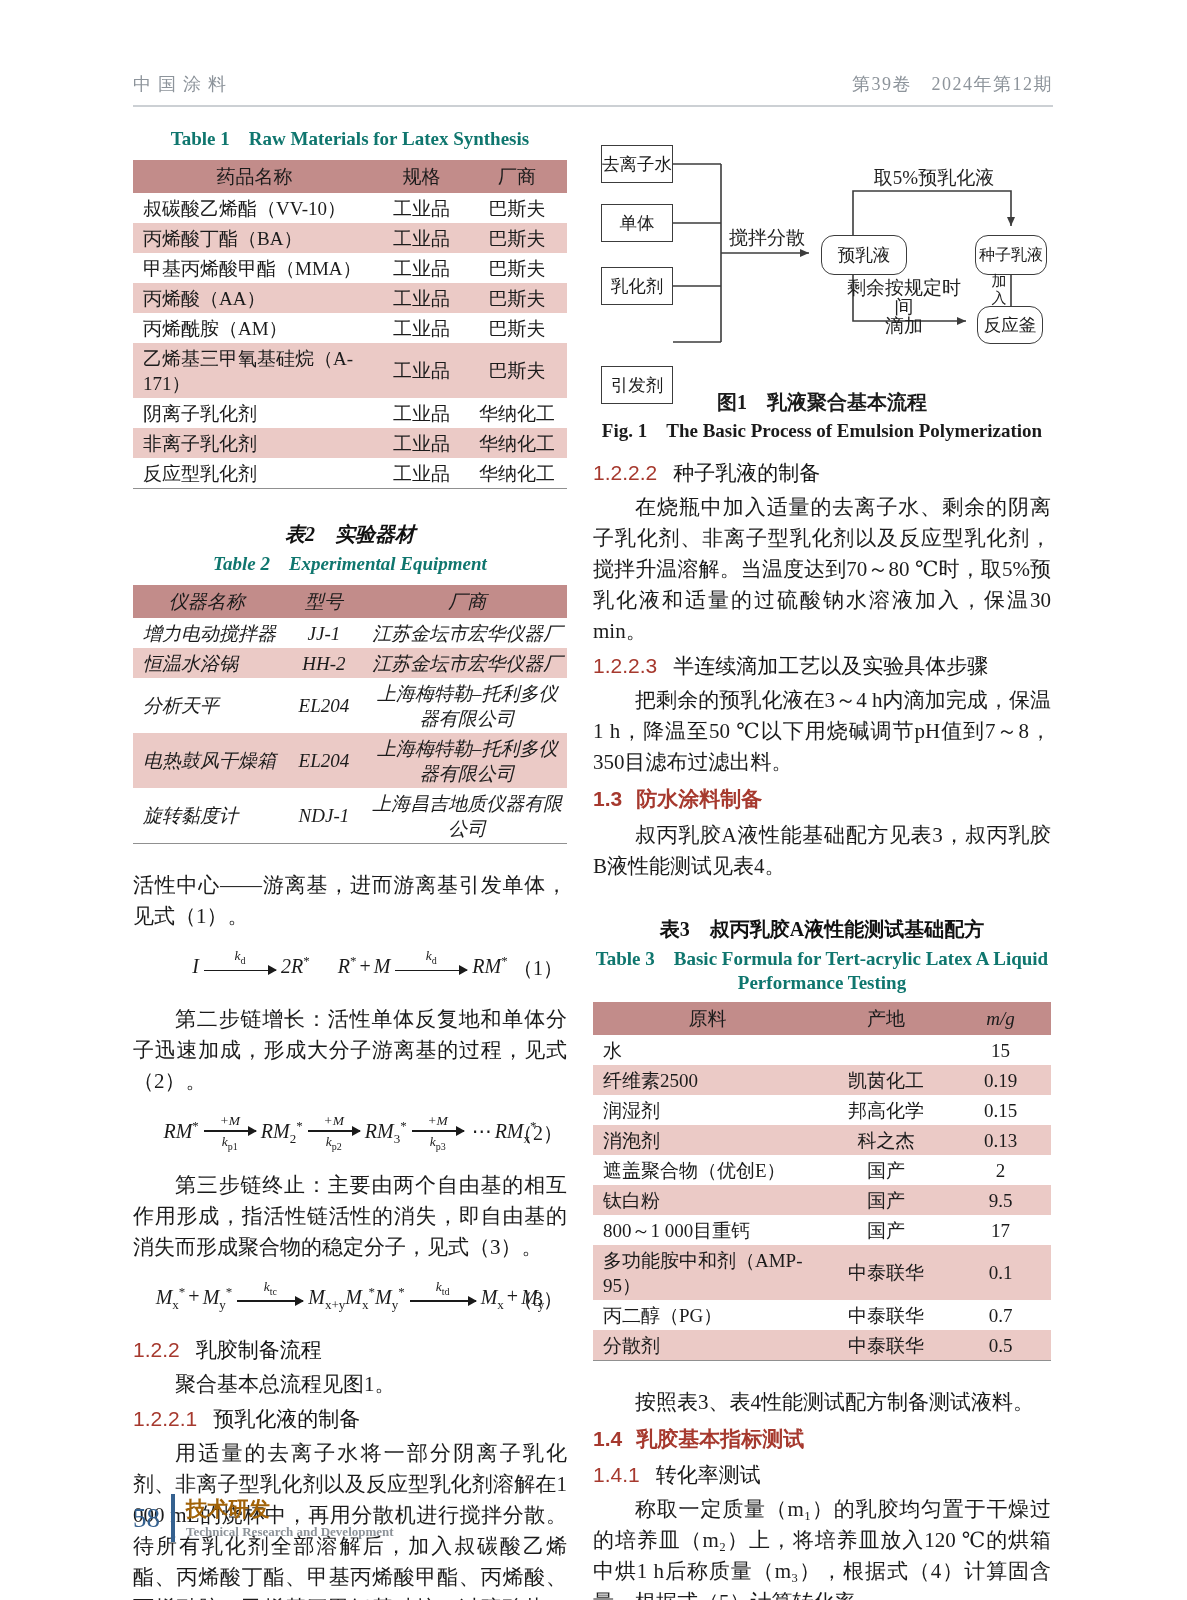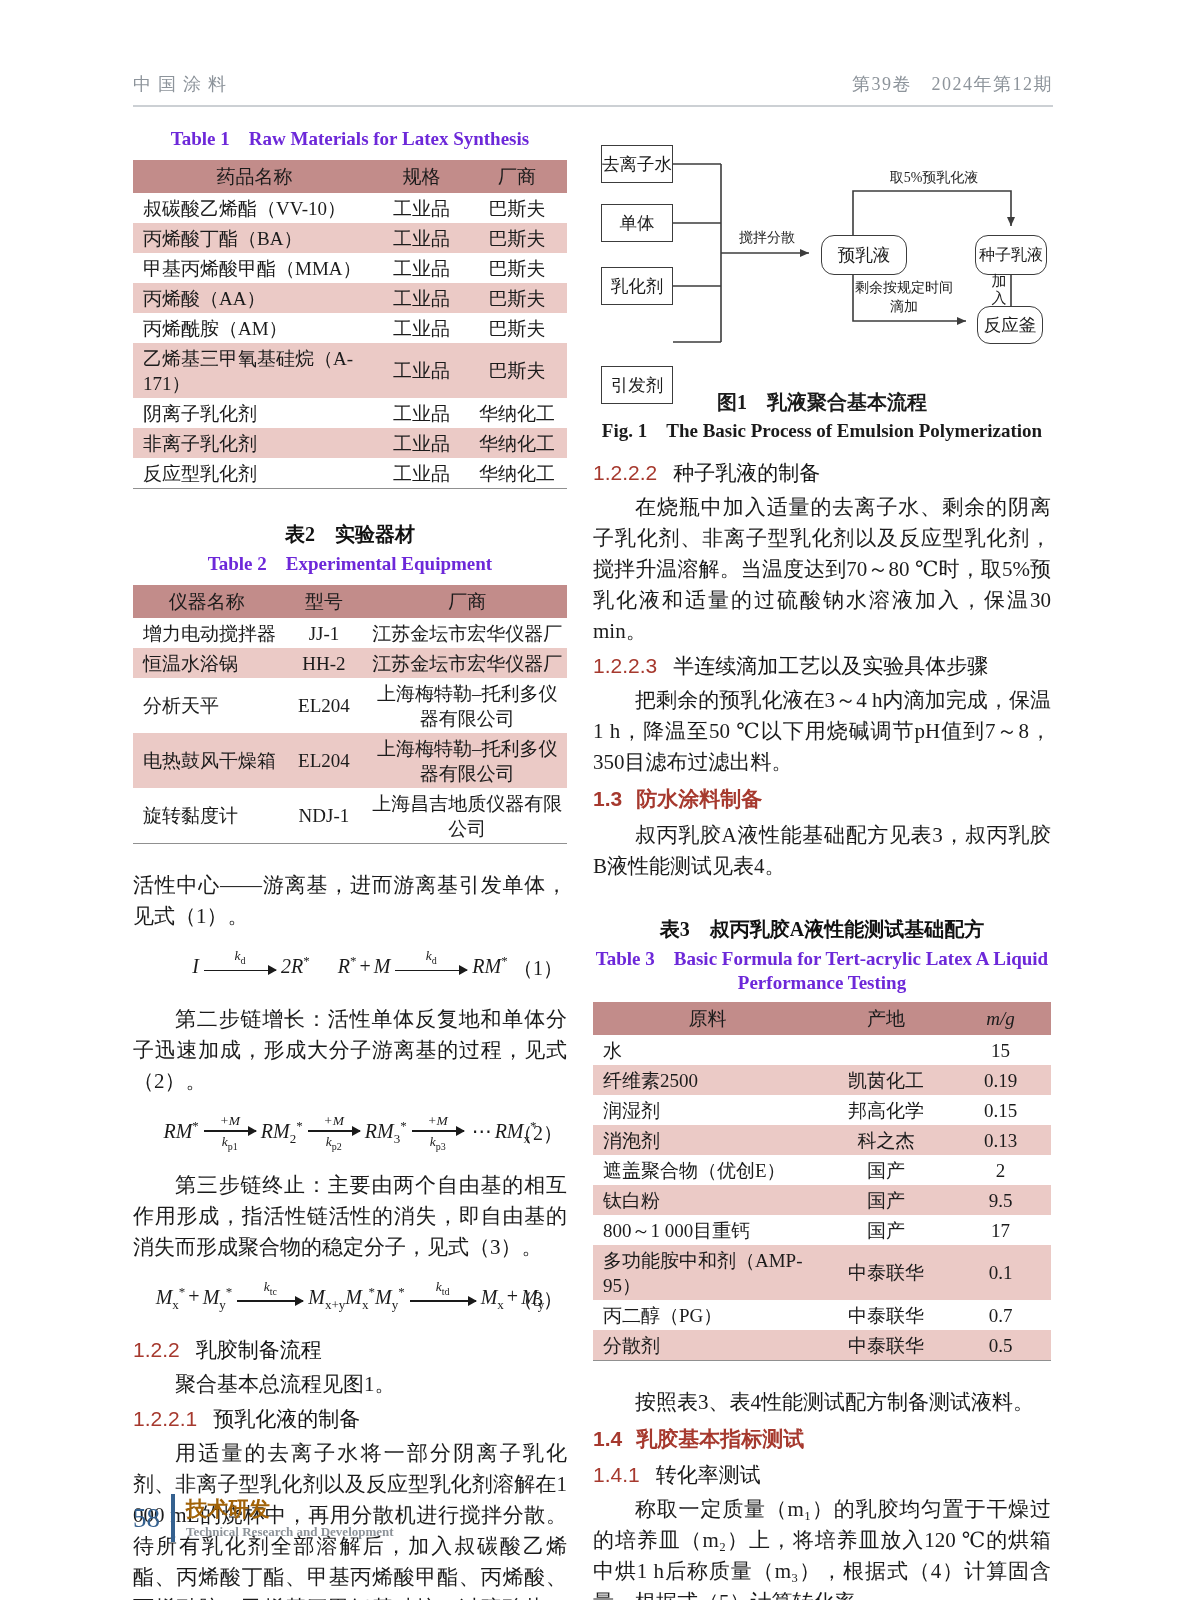--- a/index.html
+++ b/index.html
@@ -10,21 +10,21 @@
              justify-content:space-between;align-items:flex-end;padding-bottom:9px;
              border-bottom:2px solid #ccd0d4;color:#8d949b;font-size:18px;}
   .journal{letter-spacing:7px;}
   .issue{letter-spacing:1.5px;}
   
   .cols{position:absolute;top:126px;left:133px;display:flex;gap:26px;}
   .col-l{width:434px;}
   .col-r{width:458px;}
   
   .tbl-title-cn{text-align:center;font-weight:700;font-size:20px;margin:4px 0 3px;color:#111;}
-  .tbl-title-en{text-align:center;font-weight:700;font-size:19px;margin:0 0 8px;color:#6d28d9;}
+  .tbl-title-en{text-align:center;font-weight:700;font-size:19px;margin:0 0 8px;color:#0f766e;}
   table{width:100%;border-collapse:collapse;border-bottom:1.5px solid #909090;font-size:19px;}
   thead th{background:var(--th-bg,#C28C8A);font-weight:400;padding:4px 2px;text-align:center;line-height:25px;}
   tbody tr:nth-child(even){background:var(--alt-bg,#EBCAC6);}
   td{padding:2.5px 2px;text-align:center;line-height:25px;}
   td:first-child{text-align:left;padding-left:10px;}
   .t3 thead th:last-child{font-style:italic;}
   .tbl-wrap{margin-bottom:26px;}
   
   .para{font-size:21px;line-height:31px;margin:0;text-indent:2em;text-align:justify;}
   .para.noindent{text-indent:0;}
@@ -47,21 +47,21 @@
   .rlbl sub{font-size:10px;}
   .rline{height:1.6px;background:#1a1a1a;position:relative;margin:1px 0;}
   .rline::after{content:"";position:absolute;right:-1px;top:50%;transform:translateY(-50%);
     border-left:9px solid #1a1a1a;border-top:5px solid transparent;border-bottom:5px solid transparent;}
   
   .fig-diagram{position:relative;width:452px;height:250px;margin:5px 0 8px;}
   .fbox{position:absolute;border:1.6px solid #3c3c3c;display:flex;align-items:center;
         justify-content:center;font-size:17.5px;background:#fff;box-sizing:border-box;}
   .fnode{position:absolute;border:1.6px solid #3c3c3c;border-radius:13px;display:flex;
          align-items:center;justify-content:center;font-size:17.5px;background:#fff;box-sizing:border-box;}
-  .flbl{position:absolute;text-align:center;font-size:14px;line-height:19px;color:#222;}
+  .flbl{position:absolute;text-align:center;font-size:19px;line-height:19px;color:#222;}
   .flbl span{display:block;}
   .fig-cap-cn{text-align:center;font-weight:700;font-size:20px;margin:4px 0 2px;}
   .fig-cap-en{text-align:center;font-weight:700;font-size:19px;margin:0 0 14px;}
   
   .pg-footer{position:absolute;left:133px;top:1494px;display:flex;align-items:center;}
   .pnum{font-size:27px;color:var(--blue,#35618F);margin-right:11px;}
   .fbar{width:4px;height:48px;background:var(--blue,#35618F);margin-right:11px;}
   .fcn{display:block;font-family:"Liberation Sans","DejaVu Sans",sans-serif;font-weight:700;
        font-size:21px;color:#a16207;line-height:26px;}
   .fen{display:block;font-size:13px;color:#8d9399;font-weight:700;line-height:19px;}
@@ -140,21 +140,21 @@
               </tr>
               <tr>
                 <td>反应型乳化剂</td>
                 <td>工业品</td>
                 <td>华纳化工</td>
               </tr>
             </tbody>
         </table>
       </div>
 
-      <div class="tbl-wrap" style="margin-top:32px;">
+      <div class="tbl-wrap" style="margin-top:32px;font-style:italic;">
         <div class="tbl-title-cn">表2　实验器材</div>
         <div class="tbl-title-en">Table 2　Experimental Equipment</div>
         <table class="t2">
           <colgroup>
               <col style="width:34%">
               <col style="width:20%">
               <col style="width:46%">
             </colgroup>
           <thead>
             <tr>

